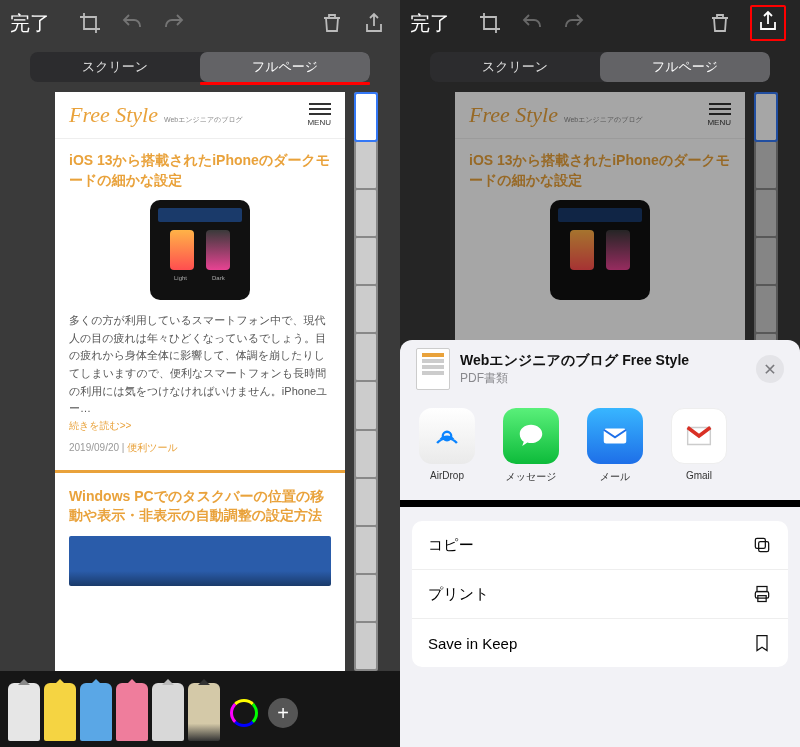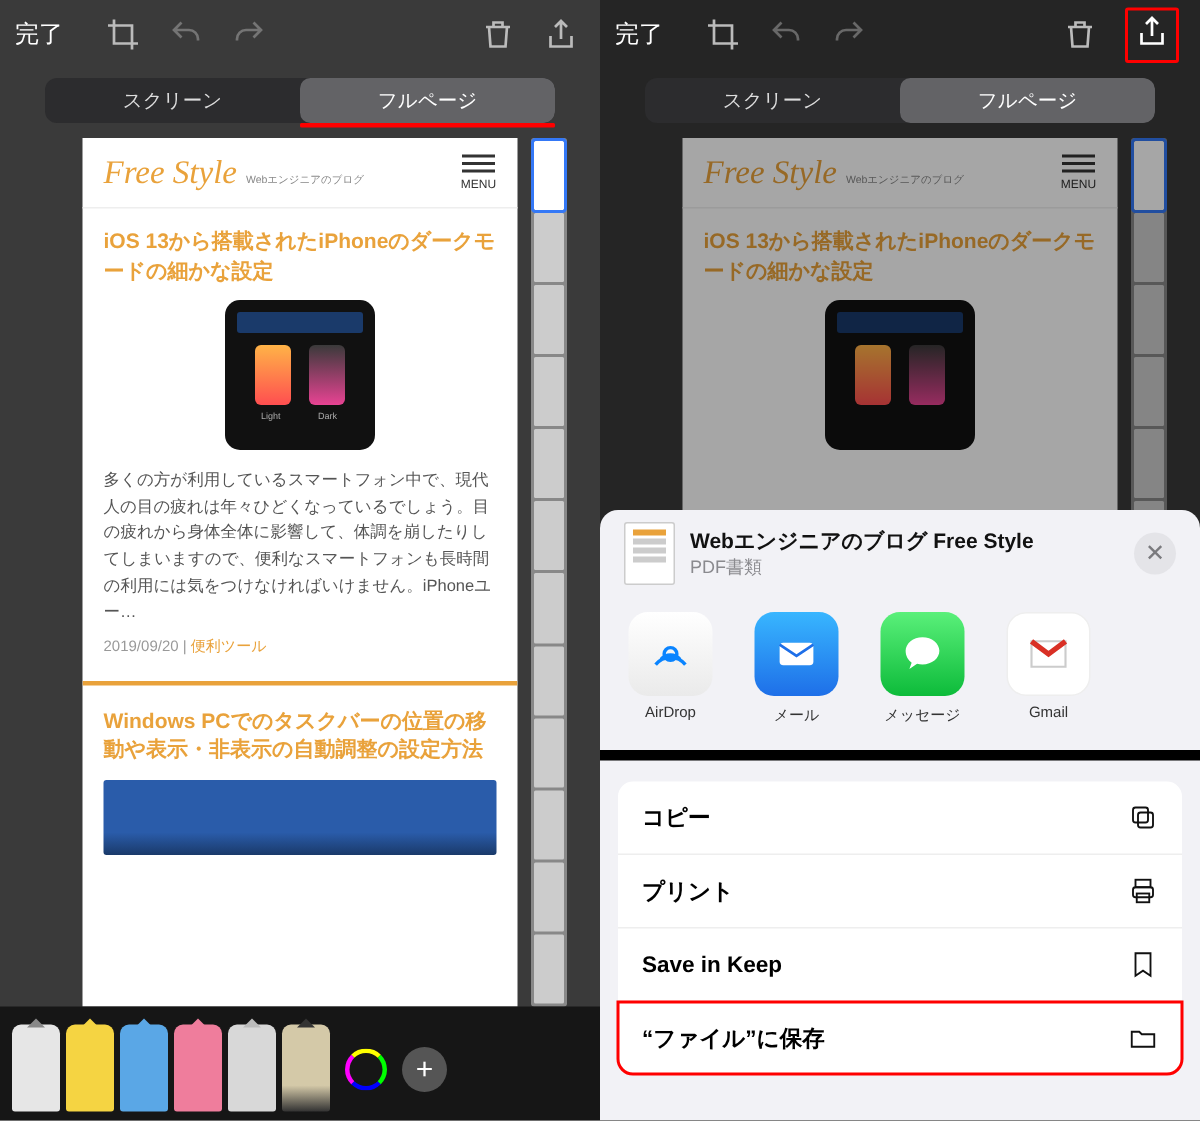--- a/index.html
+++ b/index.html
@@ -1,42 +1,42 @@
 <!DOCTYPE html>
 <html><head>
 <meta charset="utf-8">
 <style>
   * { box-sizing: border-box; margin: 0; padding: 0; }
   body { background: #fff; font-family: -apple-system, "Hiragino Sans", sans-serif; width: 800px; height: 747px; overflow: hidden; display: flex; }
   .panel { width: 400px; height: 747px; position: relative; background: #3a3a3a; overflow: hidden; }
   .panel.dimmed::before { content: ""; position: absolute; inset: 0; background: rgba(0,0,0,0.35); z-index: 5; pointer-events: none; }
 
   .top-toolbar { height: 46px; display: flex; align-items: center; padding: 0 10px; gap: 8px; }
-  .done-btn { color: #fff; font-size: 16px; font-weight: 500; background: none; border: none; }
+  .done-btn { color: #fff; font-size: 20px; font-weight: 500; background: none; border: none; }
   .toolbar-icons { display: flex; align-items: center; gap: 18px; flex: 1; justify-content: flex-start; margin-left: 20px; }
   .toolbar-icons.right { justify-content: flex-end; margin-left: 0; margin-right: 4px; }
   .tb-icon { width: 24px; height: 24px; stroke: #bbb; fill: none; stroke-width: 1.8; }
   .tb-icon.dim { opacity: .45; }
   .share-box { border: 2px solid #f00; padding: 2px 4px; border-radius: 2px; }
 
   .tab-seg { margin: 6px 30px 0; height: 30px; background: #2c2c2e; border-radius: 8px; display: flex; overflow: hidden; }
   .tab-btn { flex: 1; border: none; background: none; color: #ddd; font-size: 13px; }
   .tab-btn.active { background: #636366; color: #fff; border-radius: 7px; }
   .red-underline { height: 3px; background: #f00; margin: 0 30px; border-radius: 1px; }
   .red-underline.half { margin-left: 200px; }
 
   .content-area { position: absolute; top: 92px; left: 55px; right: 55px; bottom: 76px; background: #fff; display: flex; flex-direction: column; }
   .thumb-strip { position: absolute; top: 92px; right: 22px; width: 24px; bottom: 76px; background: #888; border-radius: 2px; display: flex; flex-direction: column; gap: 2px; padding: 2px; }
   .thumb-strip div { flex: 1; background: #ccc; border-radius: 1px; }
   .thumb-strip div.sel { outline: 2px solid #3478f6; background: #fff; }
 
   .blog-hdr { display: flex; justify-content: space-between; align-items: center; padding: 10px 14px; border-bottom: 1px solid #eee; }
   .blog-logo { color: #e9a23b; font-family: Georgia, serif; font-style: italic; font-size: 22px; }
   .blog-sub { font-size: 7px; color: #888; margin-left: 6px; }
-  .menu-icon { display: flex; flex-direction: column; align-items: center; gap: 3px; font-size: 8px; color: #333; width: 24px; }
+  .menu-icon { display: flex; flex-direction: column; align-items: flex-end; gap: 3px; font-size: 8px; color: #333; width: 24px; }
   .menu-icon span { width: 22px; height: 2px; background: #333; }
 
   .blog-body { padding: 12px 14px; font-size: 11px; color: #555; line-height: 1.6; overflow: hidden; flex: 1; }
   .article-title { color: #e9a23b; font-size: 14px; font-weight: 600; margin-bottom: 10px; line-height: 1.4; }
   .phone-mock { width: 100px; height: 100px; background: #111; border-radius: 10px; margin: 4px auto 12px; position: relative; }
   .phone-mock::before { content:""; position:absolute; top:8px; left:8px; right:8px; height:14px; background:#1a3a6a; border-radius:2px; }
   .phone-mock .sw { position:absolute; top:30px; left:20px; width:24px; height:40px; border-radius:4px; }
   .phone-mock .sw.l { background: linear-gradient(#ffb347,#ff4e50); }
   .phone-mock .sw.d { left:56px; background: linear-gradient(#3a3a3a,#e84393); }
   .phone-mock .lbl { position:absolute; top:74px; font-size:6px; color:#aaa; }
@@ -67,21 +67,21 @@
 
   .app-row { display: flex; padding: 4px 14px 16px; gap: 18px; border-bottom: 7px solid #000000; overflow: hidden; }
   .app { display: flex; flex-direction: column; align-items: center; gap: 6px; width: 66px; }
   .app-ico { width: 56px; height: 56px; border-radius: 13px; display: flex; align-items: center; justify-content: center; }
   .app-lbl { font-size: 10px; color: #333; }
   .airdrop{background:linear-gradient(#fff,#eaeaea);color:#0a84ff}
   .msg{background:linear-gradient(#5af07a,#0dbb3a);color:#fff}
   .mail{background:linear-gradient(#38b6ff,#1e6fe8);color:#fff}
   .gmail{background:#fff;border:1px solid #eee}
 
-  .action-list { margin: 14px 12px 0; background: #fff; border-radius: 10px; font-weight: bold; }
+  .action-list { margin: 14px 12px 0; background: #fff; border-radius: 10px; }
   .action-row { display: flex; align-items: center; justify-content: space-between; padding: 14px 16px; font-size: 15px; border-bottom: 1px solid #eee; }
   .action-row:last-child { border-bottom: none; }
   .action-row.hl { outline: 2px solid #f00; outline-offset: -1px; border-radius: 0 0 10px 10px; }
   .act-ico { width: 20px; height: 20px; stroke: #111; fill: none; stroke-width: 1.5; }
 </style>
 </head>
 <body>
 
 <div class="panel">
   <div class="top-toolbar">
@@ -124,20 +124,21 @@
     </div>
     <div class="blog-body">
       <div class="article-title">iOS 13から搭載されたiPhoneのダークモードの細かな設定</div>
       <div class="phone-mock">
         <div class="sw l"></div>
           <div class="sw d"></div>
         <div class="lbl l">Light</div>
           <div class="lbl d">Dark</div>
       </div>
       <div>多くの方が利用しているスマートフォン中で、現代人の目の疲れは年々ひどくなっているでしょう。目の疲れから身体全体に影響して、体調を崩したりしてしまいますので、便利なスマートフォンも長時間の利用には気をつけなければいけません。iPhoneユー…</div>
+      <div class="readmore">続きを読む&gt;&gt;</div>
       <div class="date"><span>2019/09/20</span> | <a>便利ツール</a></div>
       <div class="divider"></div>
       <div class="article-title">Windows PCでのタスクバーの位置の移動や表示・非表示の自動調整の設定方法</div>
       <div class="win-mock"></div>
     </div>
   </div>
 
   <div class="thumb-strip">
     <div class="sel"></div>
       <div></div>
@@ -241,35 +242,35 @@
       <div class="app">
         <div class="app-ico airdrop">
             <svg width="34" height="34" viewBox="0 0 24 24" fill="none" stroke="#0a84ff" stroke-width="1.6">
               <circle cx="12" cy="12" r="3"></circle>
               <path d="M5 17a9 9 0 0114 0M7.5 14.5a6 6 0 019 0"></path>
             </svg>
           </div>
         <div class="app-lbl">AirDrop</div>
       </div>
       <div class="app">
+        <div class="app-ico msg">
+            <svg width="30" height="30" viewBox="0 0 24 24" fill="#fff">
+              <path d="M12 3c5 0 9 3.3 9 7.3 0 4-4 7.3-9 7.3-1 0-2-.1-2.9-.4L5 20l1.2-3.4C4.3 15.3 3 13 3 10.3 3 6.3 7 3 12 3z"></path>
+            </svg>
+          </div>
+        <div class="app-lbl">メッセージ</div>
+      </div>
+      <div class="app">
         <div class="app-ico mail">
             <svg width="30" height="30" viewBox="0 0 24 24" fill="#fff">
               <rect x="3" y="6" width="18" height="12" rx="2"></rect>
               <path d="M3 7l9 6 9-6" stroke="#1e6fe8" stroke-width="1.5" fill="none"></path>
             </svg>
           </div>
         <div class="app-lbl">メール</div>
-      </div>
-      <div class="app">
-        <div class="app-ico msg">
-            <svg width="30" height="30" viewBox="0 0 24 24" fill="#fff">
-              <path d="M12 3c5 0 9 3.3 9 7.3 0 4-4 7.3-9 7.3-1 0-2-.1-2.9-.4L5 20l1.2-3.4C4.3 15.3 3 13 3 10.3 3 6.3 7 3 12 3z"></path>
-            </svg>
-          </div>
-        <div class="app-lbl">メッセージ</div>
       </div>
       <div class="app">
         <div class="app-ico gmail">
             <svg width="34" height="34" viewBox="0 0 24 24">
               <path d="M4 6h16v12H4z" fill="#fff" stroke="#ccc"></path>
               <path d="M4 6l8 6 8-6" fill="none" stroke="#d93025" stroke-width="2.5"></path>
             </svg>
           </div>
         <div class="app-lbl">Gmail</div>
       </div>
@@ -289,21 +290,15 @@
             <rect x="4" y="9" width="16" height="8" rx="2"></rect>
             <rect x="7" y="14" width="10" height="7"></rect>
           </svg>
       </div>
       <div class="action-row">
         <span>Save in Keep</span>
         <svg class="act-ico" viewBox="0 0 24 24" fill="#111">
             <path d="M6 3h12v18l-6-4-6 4z"></path>
           </svg>
       </div>
-      <div class="action-row hl">
-        <span>“ファイル”に保存</span>
-        <svg class="act-ico" viewBox="0 0 24 24">
-            <path d="M3 7h6l2 2h10v10H3z"></path>
-          </svg>
-      </div>
     </div>
   </div>
 </div>
 
 </body></html>

